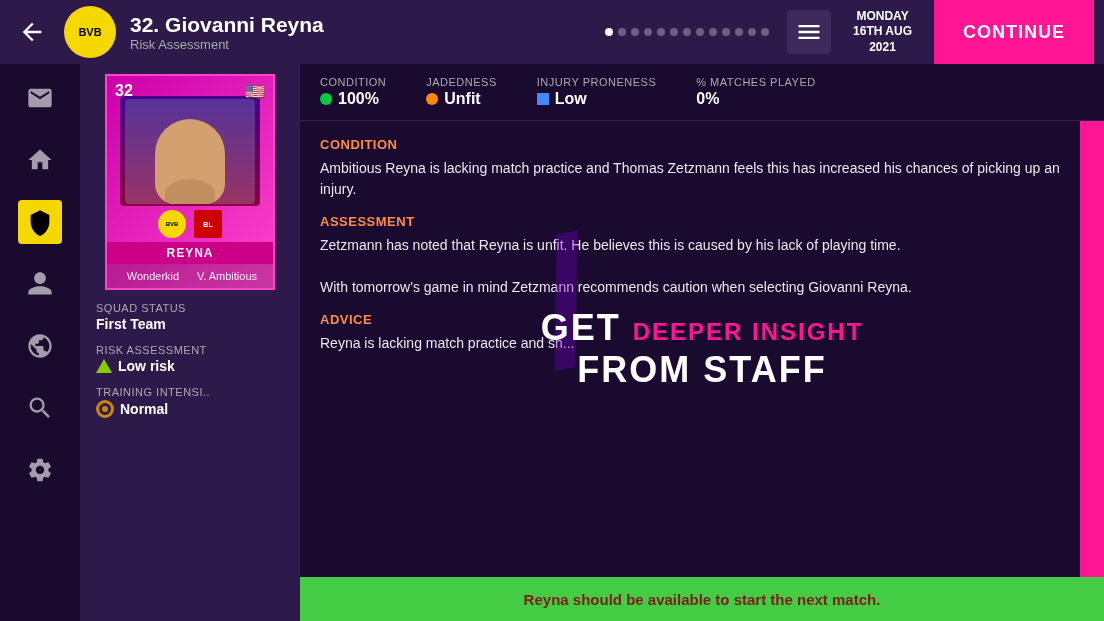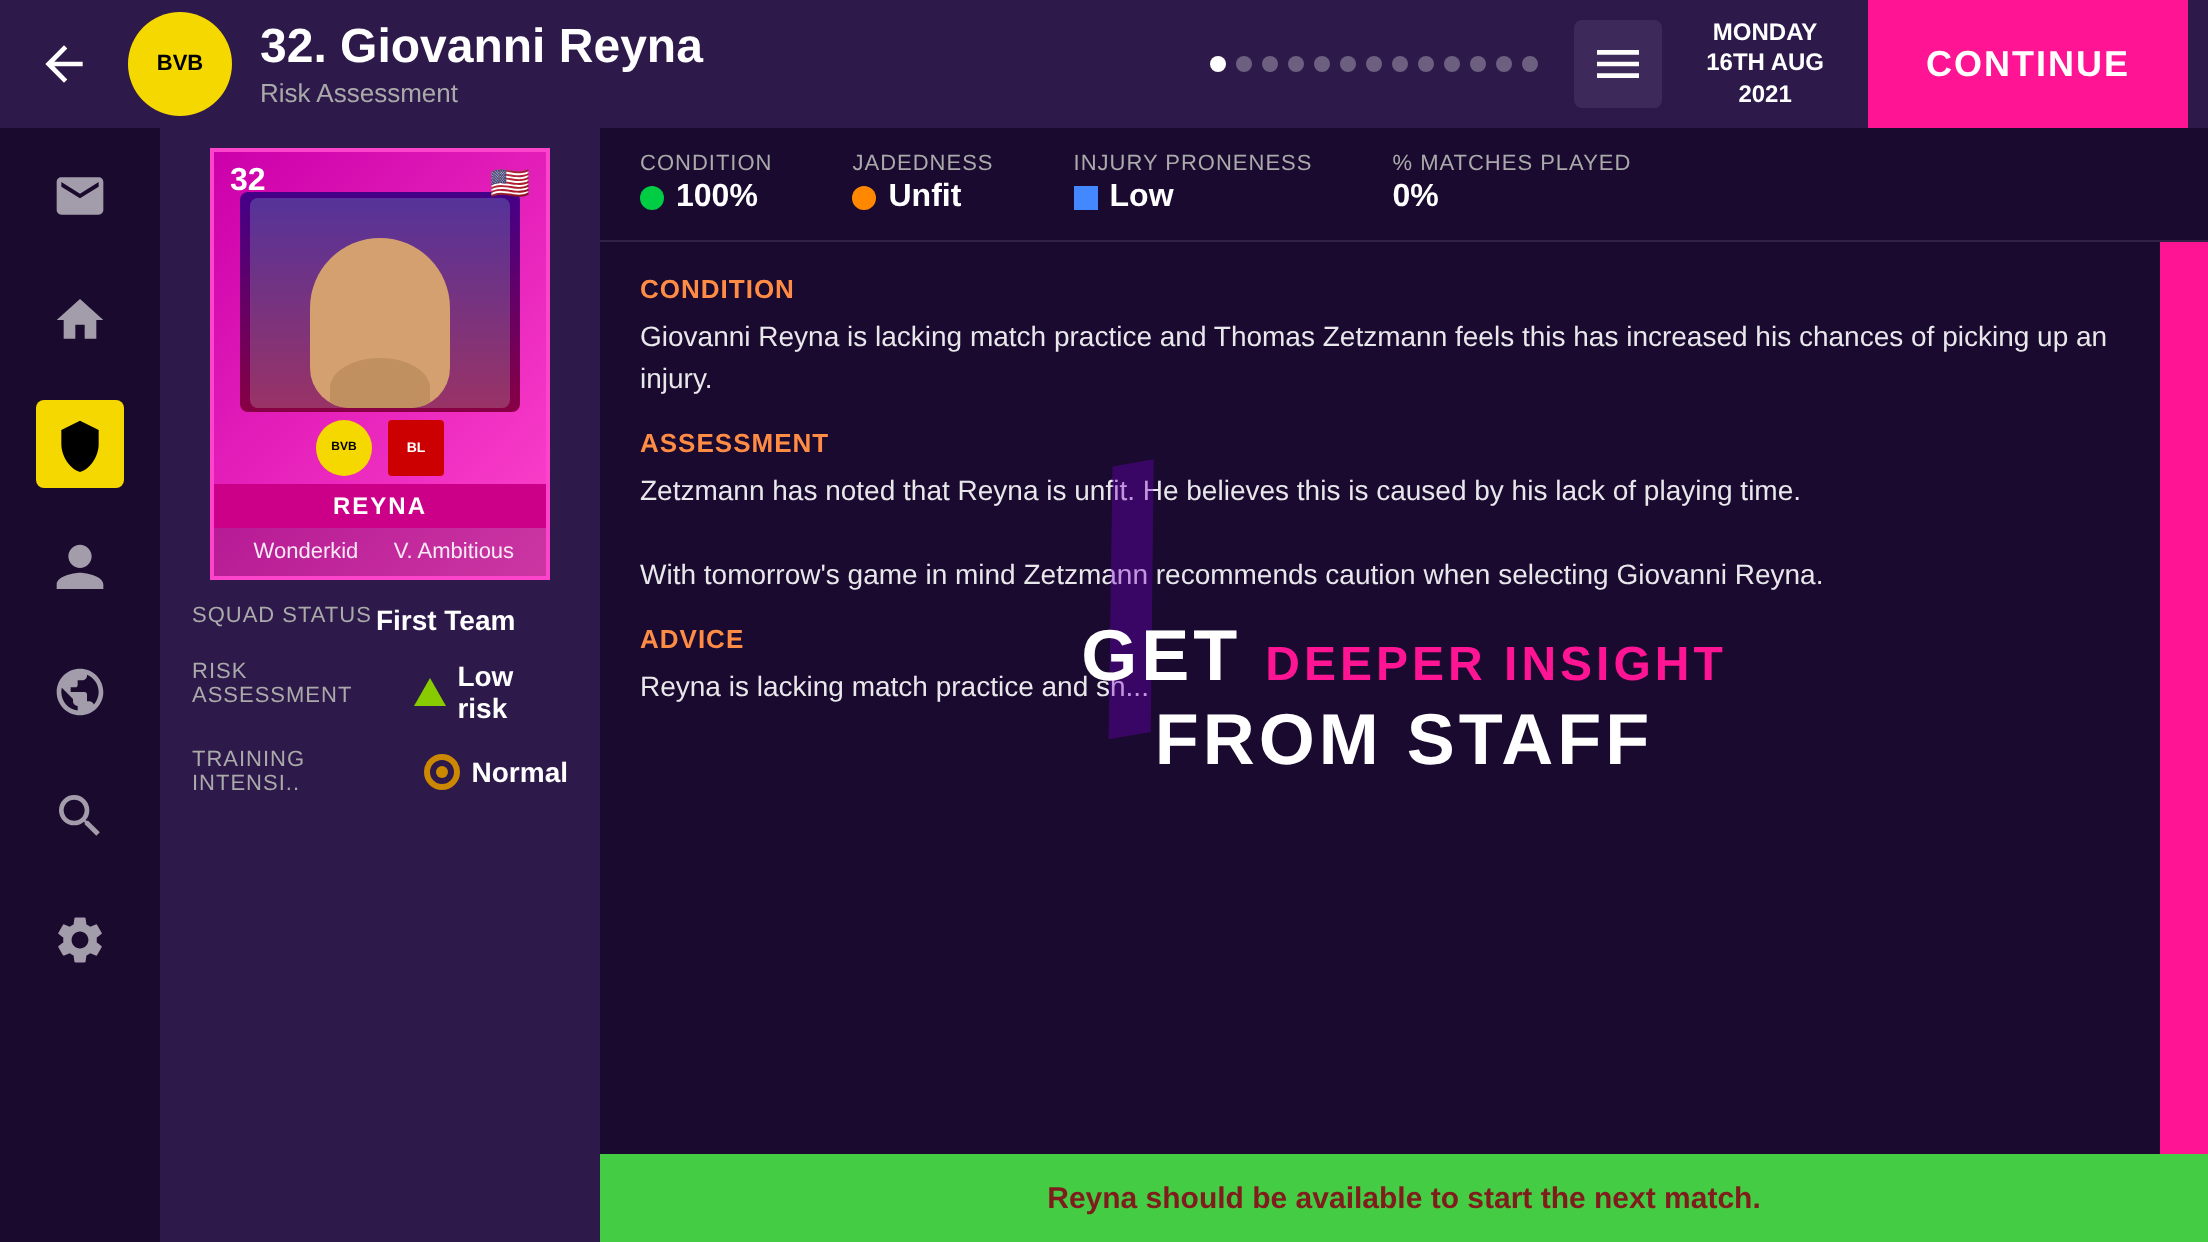--- a/index.html
+++ b/index.html
@@ -47,21 +47,21 @@
       flex-shrink: 0;
     }
     .player-info {
       flex: 1;
       display: flex;
       flex-direction: column;
       justify-content: center;
       margin-left: 4px;
     }
     .player-name {
-      font-size: 24px;
+      font-size: 21px;
       font-weight: 800;
       color: white;
       line-height: 1.2;
     }
     .player-subtitle {
       font-size: 13px;
       color: #aaa;
     }
     .dots-nav {
       display: flex;
@@ -275,21 +275,21 @@
 
     .squad-info {
       width: 100%;
       padding: 4px 6px;
       display: flex;
       flex-direction: column;
       gap: 12px;
     }
     .info-block {
       display: flex;
-      flex-direction: row;
+      flex-direction: column;
       gap: 2px;
     }
     .info-label {
       font-size: 11px;
       color: #aaa;
       text-transform: uppercase;
       letter-spacing: 0.5px;
     }
     .info-value {
       font-size: 14px;
@@ -641,21 +641,21 @@
       </div>
       <div class="stat-item">
         <div class="stat-label">% MATCHES PLAYED</div>
         <div class="stat-value">0%</div>
       </div>
     </div>
 
     <div class="content-area">
       <div class="section">
         <div class="section-title">CONDITION</div>
-        <div class="section-text">Giovanni Reyna is lacking match practice and Thomas Zetzmann feels this has increased his chances of picking up an injury.</div>
+        <div class="section-text">Ambitious Reyna is lacking match practice and Thomas Zetzmann feels this has increased his chances of picking up an injury.</div>
       </div>
       <div class="section">
         <div class="section-title">ASSESSMENT</div>
         <div class="section-text">Zetzmann has noted that Reyna is unfit. He believes this is caused by his lack of playing time.<br><br>With tomorrow's game in mind Zetzmann recommends caution when selecting Giovanni Reyna.</div>
       </div>
       <div class="section">
         <div class="section-title">ADVICE</div>
         <div class="section-text">Reyna is lacking match practice and sh...</div>
       </div>
 

